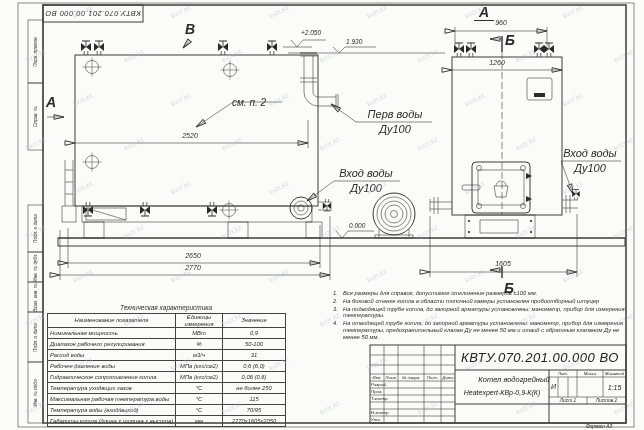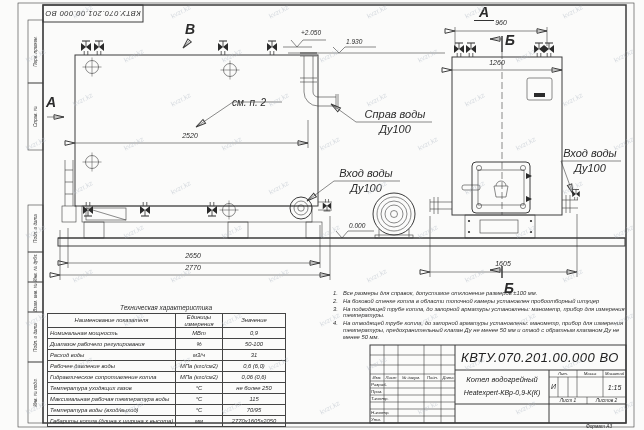--- a/index.html
+++ b/index.html
@@ -300,21 +300,21 @@
     </div>
 
   <div class="txt letter" style="left:185px;top:21px;">В</div>
   <div class="txt letter ctr" style="left:474px;top:4px;width:20px;border-bottom:1px solid #333;">А</div>
   <div class="txt letter" style="left:46px;top:94px;">А</div>
   <div class="txt letter" style="left:505px;top:32px;">Б</div>
   <div class="txt letter" style="left:504px;top:280px;">Б</div>
 
   <div class="txt" style="left:232px;top:89px;font-size:10px;margin-top:8px;">см. п. 2</div>
 
-  <div class="txt pipe-label ctr" style="left:356px;top:108px;width:78px;">Справ воды</div>
+  <div class="txt pipe-label ctr" style="left:356px;top:108px;width:78px;">Перв воды</div>
   <div class="txt pipe-label ctr" style="left:356px;top:123px;width:78px;">Ду100</div>
   <div class="txt pipe-label ctr" style="left:330px;top:167px;width:72px;">Вход воды</div>
   <div class="txt pipe-label ctr" style="left:330px;top:182px;width:72px;">Ду100</div>
   <div class="txt pipe-label ctr" style="left:556px;top:147px;width:68px;">Вход воды</div>
   <div class="txt pipe-label ctr" style="left:556px;top:162px;width:68px;">Ду100</div>
 
   <div class="txt elev" style="left:301px;top:29px;">+2.050</div>
   <div class="txt elev" style="left:346px;top:38px;">1.930</div>
   <div class="txt elev" style="left:349px;top:222px;">0.000</div>
 
@@ -401,21 +401,21 @@
         <span class="n">3.</span>
         <span class="t">На подводящей трубе котла, до запорной арматуры установлены: манометр, прибор для измерения температуры.</span>
       </div>
       <div class="note">
         <span class="n">4.</span>
         <span class="t">На отводящей трубе котла, до запорной арматуры установлены: манометр, прибор для измерения температуры, предохранительный клапан Ду не менее 50 мм и отвод с обратным клапаном Ду не менее 50 мм.</span>
       </div>
     </div>
 
   <div class="tb-txt" style="left:456px;top:346px;width:168px;height:23px;font-size:13px;letter-spacing:.5px;">КВТУ.070.201.00.000 ВО</div>
-  <div class="tb-txt" style="left:456px;top:373px;width:92px;height:12px;font-size:7.5px;">Котел водогрейный</div>
+  <div class="tb-txt" style="left:456px;top:373px;width:92px;height:12px;font-size:7.5px;padding-left:12px;">Котел водогрейный</div>
   <div class="tb-txt" style="left:456px;top:386px;width:92px;height:12px;font-size:7px;">Heatexpert-КВр-0,9-К(К)</div>
   <div class="tb-txt" style="left:549px;top:370px;width:28px;height:7px;font-size:4.3px;">Лит.</div>
   <div class="tb-txt" style="left:577px;top:370px;width:26px;height:7px;font-size:4.3px;">Масса</div>
   <div class="tb-txt" style="left:603px;top:370px;width:23px;height:7px;font-size:4.1px;">Масштаб</div>
   <div class="tb-txt" style="left:549px;top:378px;width:9px;height:16px;font-size:7px;">И</div>
   <div class="tb-txt" style="left:603px;top:379px;width:23px;height:16px;font-size:7px;">1:15</div>
   <div class="tb-txt" style="left:550px;top:397px;width:36px;height:7px;font-size:4.8px;">Лист 1</div>
   <div class="tb-txt" style="left:588px;top:397px;width:37px;height:7px;font-size:4.8px;">Листов 2</div>
   <div class="tb-txt" style="left:370px;top:374px;width:14px;height:7px;font-size:4.2px;">Изм.</div>
   <div class="tb-txt" style="left:384px;top:374px;width:14px;height:7px;font-size:4.2px;">Лист</div>

